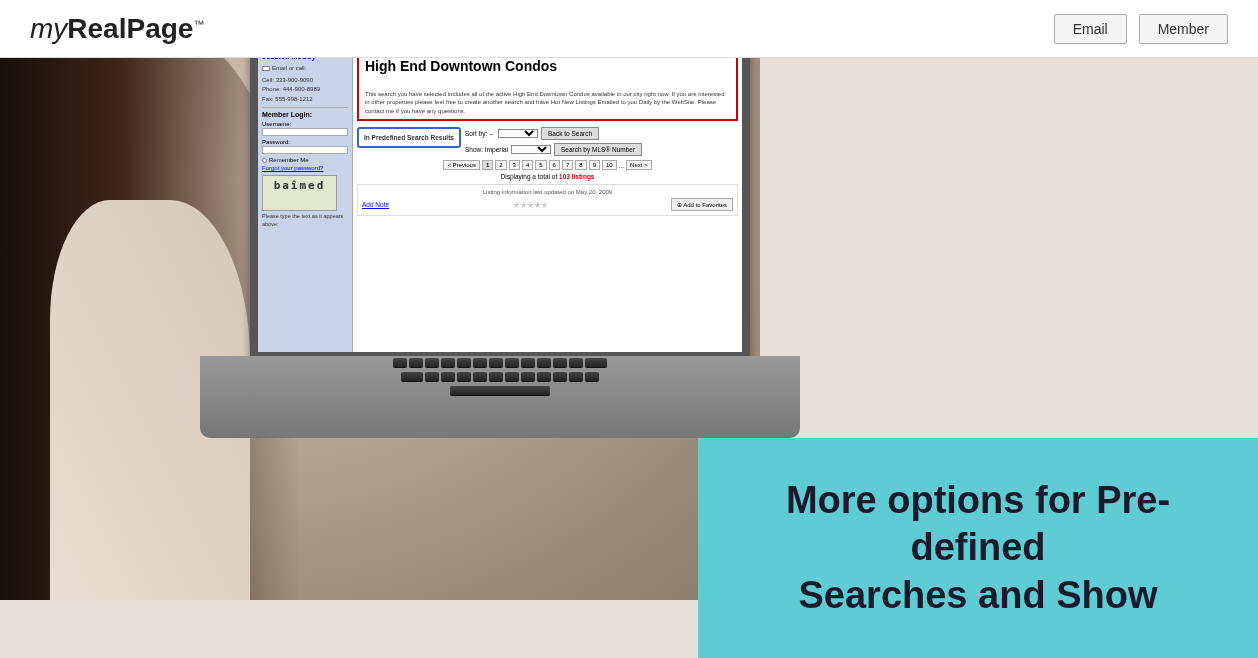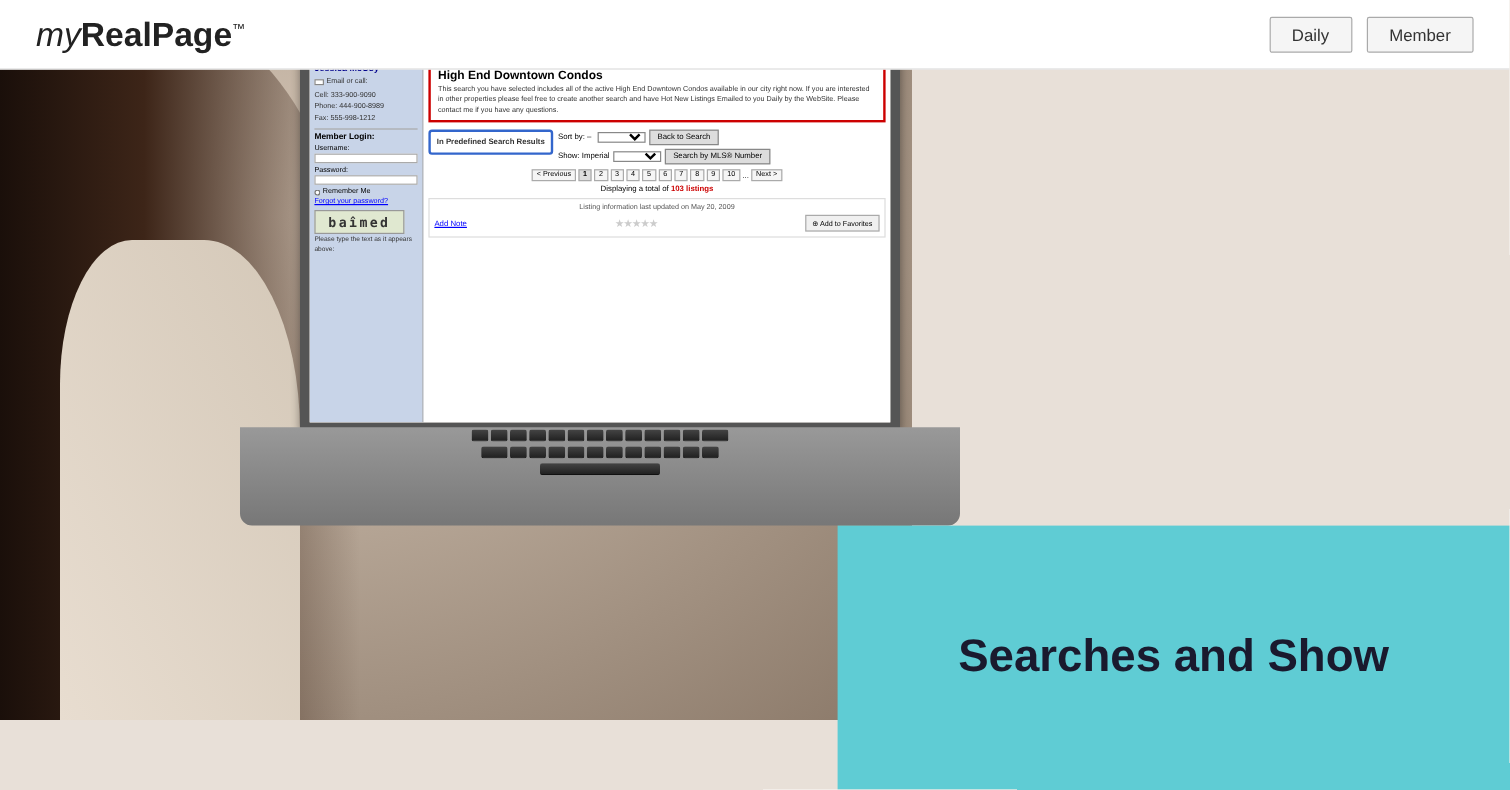--- a/index.html
+++ b/index.html
@@ -182,21 +182,21 @@
     .screen-sidebar .forgot-pw {
       font-size: 6px;
       color: #00f;
       text-decoration: underline;
       margin-bottom: 4px;
       display: block;
     }
 
     .captcha-box {
       width: 75px;
-      height: 20px;
+      height: 36px;
       background: #e0e8d0;
       border: 1px solid #999;
       font-size: 11px;
       font-weight: bold;
       text-align: center;
       line-height: 20px;
       color: #333;
       letter-spacing: 2px;
       font-family: monospace;
       margin-bottom: 2px;
@@ -218,24 +218,24 @@
 
     
     .search-title-box {
       border: 2px solid #cc0000;
       padding: 4px 6px;
       margin-bottom: 6px;
       background: #fff;
     }
 
     .search-title-box h3 {
-      font-size: 10px;
+      font-size: 14px;
       color: #000;
       font-weight: bold;
-      margin-bottom: 2px;
+      margin-bottom: 16px;
     }
 
     .search-title-box p {
       font-size: 6px;
       color: #333;
       line-height: 1.4;
     }
 
     
     .controls-row {
@@ -453,21 +453,21 @@
 
 <div class="main-container">
 
   <div class="header-bar">
     <div class="logo-area">
       <span class="logo-text">
         <span class="my">my</span><span class="real-page">RealPage</span><span class="logo-tm">™</span>
       </span>
     </div>
     <div class="header-nav">
-      <button class="nav-btn">Daily</button>
+      <button class="nav-btn">Email</button>
       <button class="nav-btn">Member</button>
     </div>
   </div>
 
   <div class="photo-bg">
     <div class="person-shape"></div>
     <div class="person-shape2"></div>
   </div>
 
   <div class="laptop-container">
@@ -585,17 +585,18 @@
         <div class="key"></div>
       </div>
       <div class="keyboard-row">
         <div class="key space"></div>
       </div>
     </div>
   </div>
 
   <div class="text-overlay">
     <div class="overlay-text">
+      <div>More options for Pre-defined</div>
       <div>Searches and Show</div>
     </div>
   </div>
 
 </div>
 
 </body></html>

